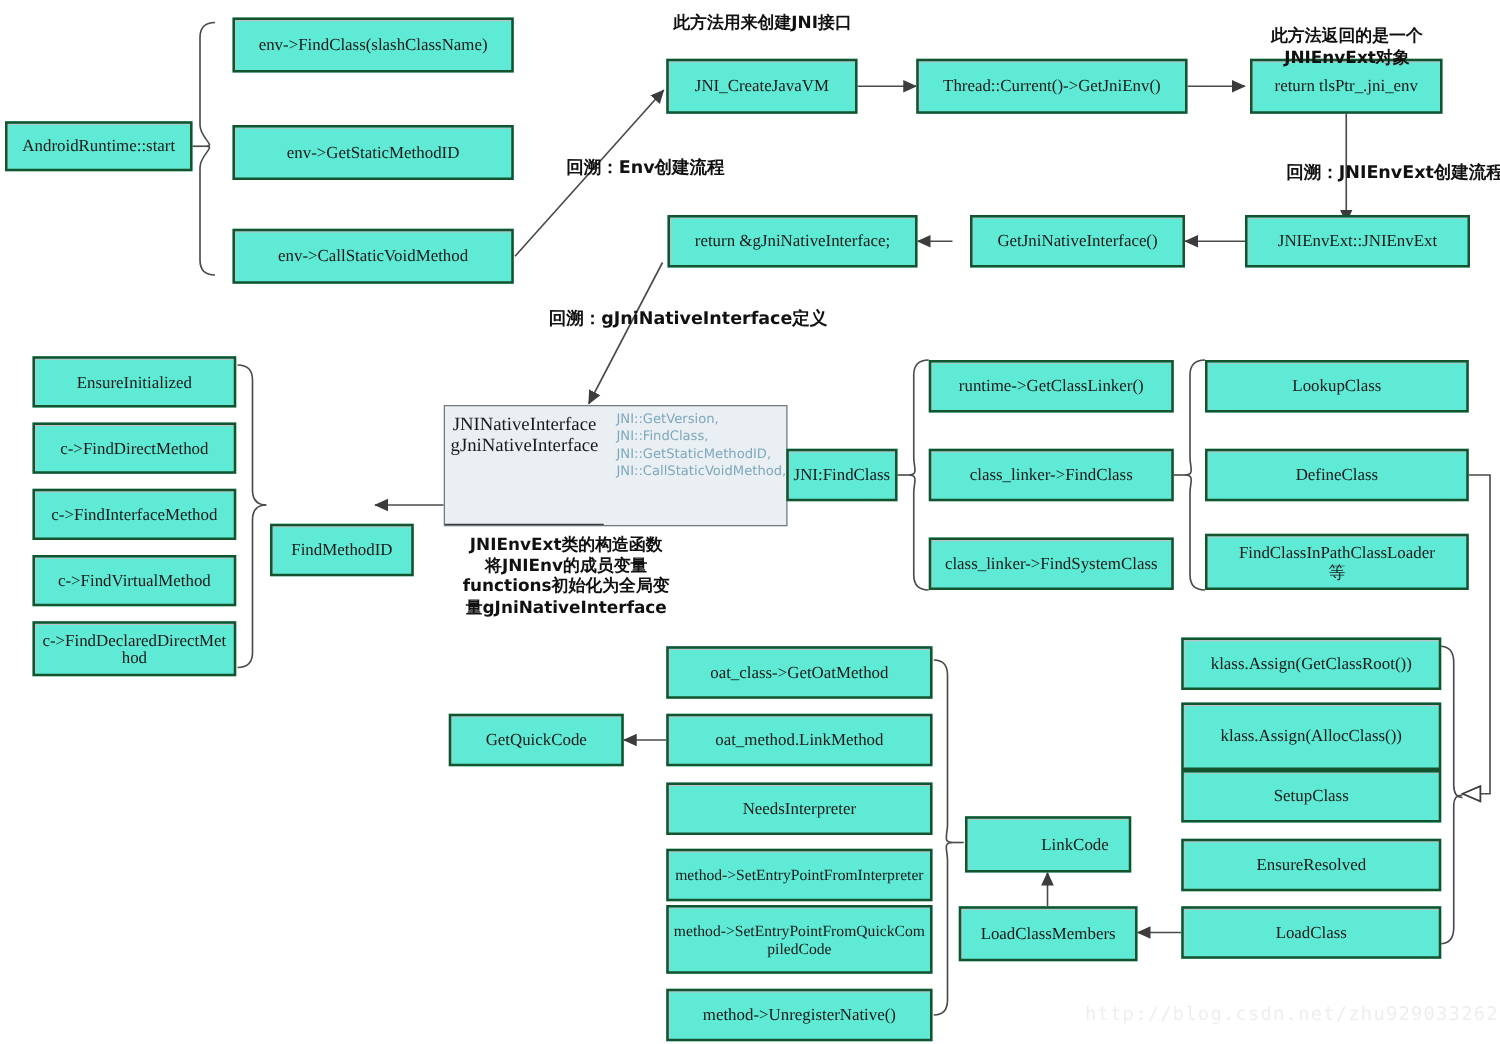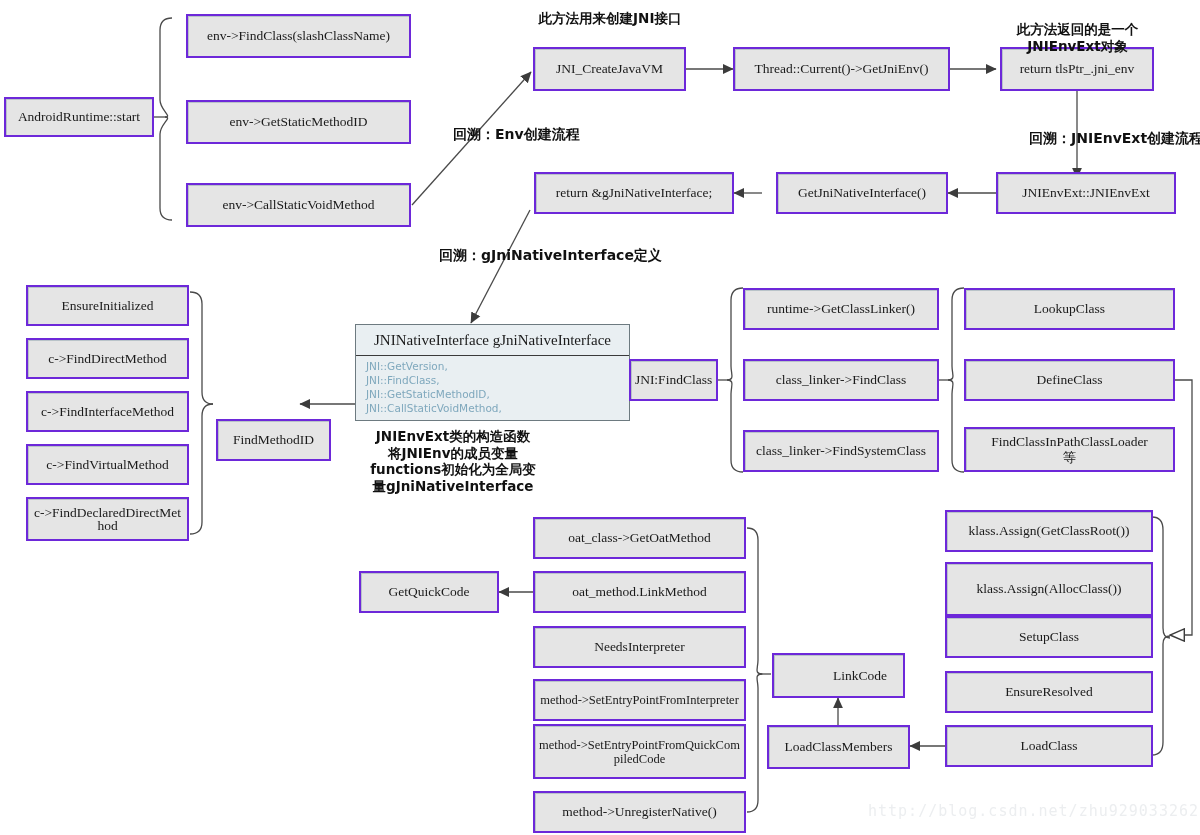--- a/index.html
+++ b/index.html
@@ -3,41 +3,41 @@
 <meta charset="utf-8">
 <style>
   html,body{margin:0;padding:0;background:#ffffff;}
   body{font-family:"Liberation Serif", serif;}
   #canvas{position:relative;width:1200px;height:835px;overflow:hidden;background:#fff;}
   svg.links{position:absolute;left:0;top:0;width:1200px;height:835px;pointer-events:none;}
 
   .node{
     position:absolute;
     box-sizing:border-box;
-    background:#e5e5e5;
-    border:2px solid #6d28d9;
+    background:#5eead4;
+    border:2px solid #14532d;
     display:flex;align-items:center;justify-content:center;
     text-align:center;
     font-family:"Liberation Serif", serif;
     font-size:15px;
     color:#1a1a1a;
     line-height:1.12;
     padding:2px 4px;
     box-shadow:1px 1px 0 #b9c3c8 inset;
   }
   .node.small{font-size:13.5px;}
   .node.tiny{font-size:12.5px;}
 
   
   .struct{
     position:absolute;
     box-sizing:border-box;
     background:#e9eff2;
     border:1.5px solid #6d7a80;
-    display:flex;flex-direction:column;
+    display:flex;flex-direction:row;
     font-family:"Liberation Serif", serif;
   }
   .struct .hdr{
     border-bottom:1.5px solid #3a3a3a;
     text-align:center;
     font-size:15px;
     color:#1a1a1a;
     padding:7px 4px 6px 4px;
   }
   .struct .body{

